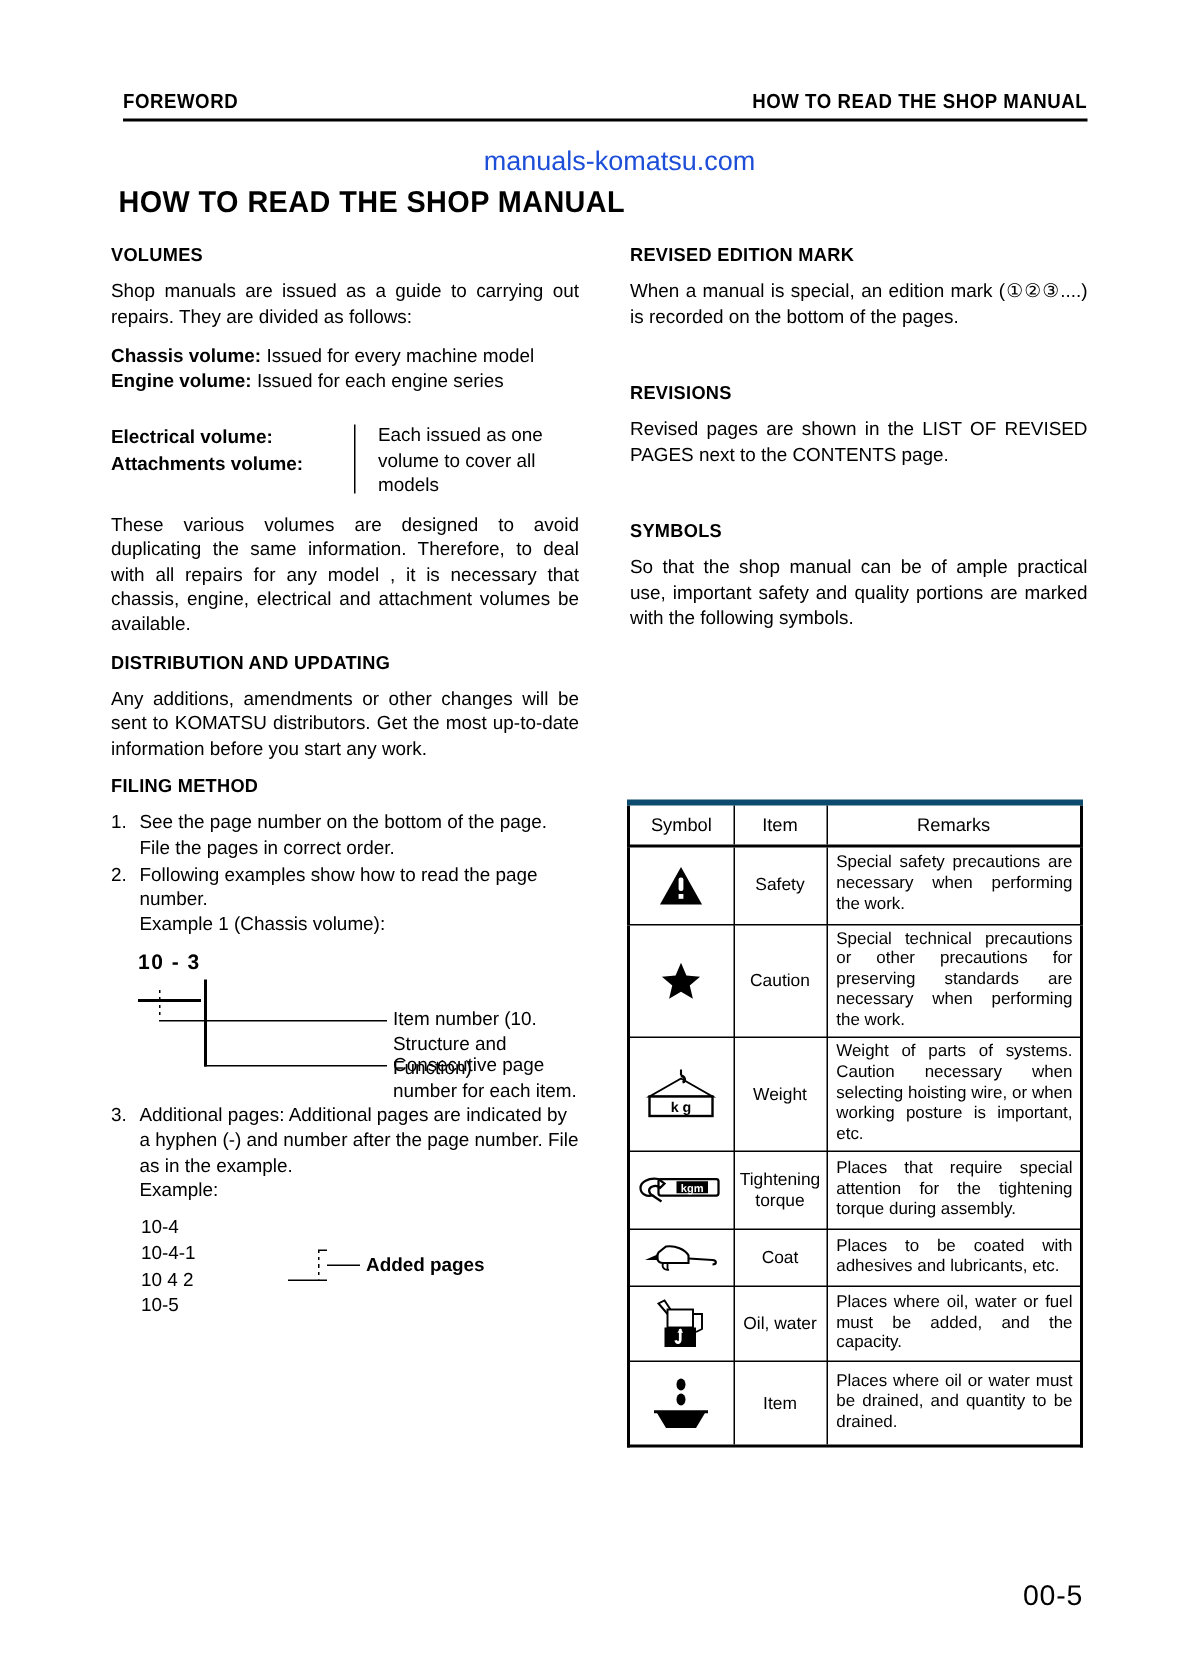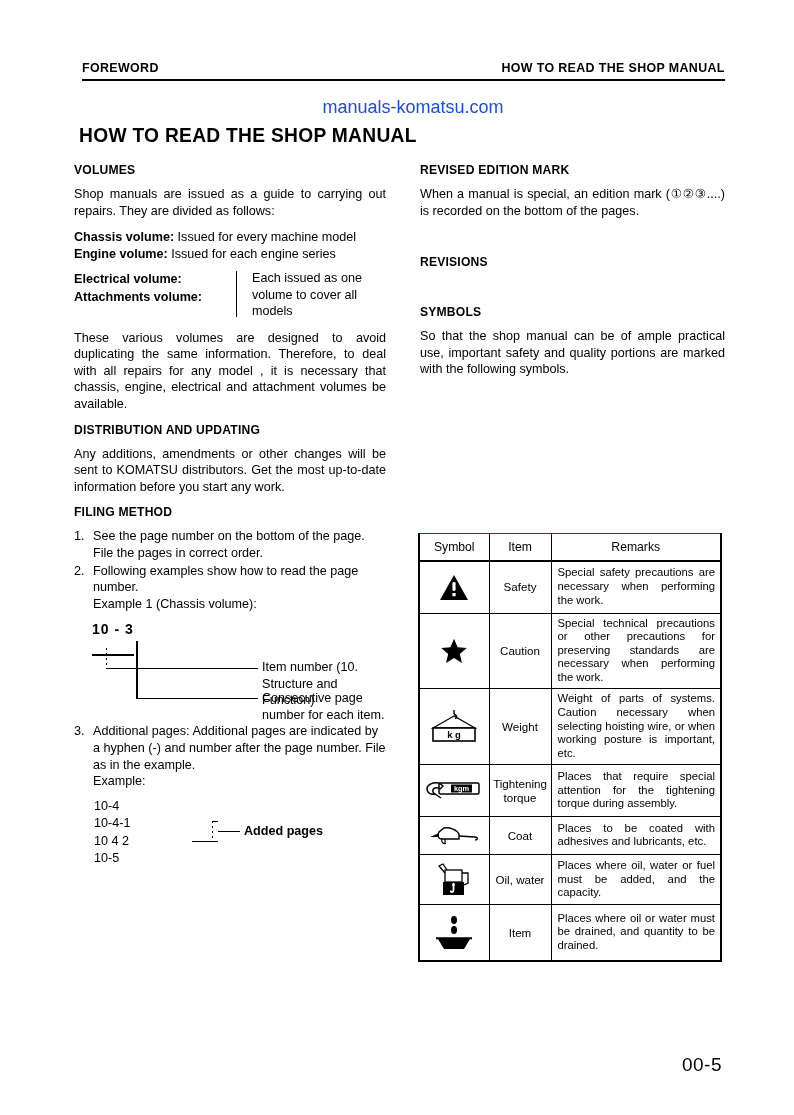--- a/index.html
+++ b/index.html
@@ -109,21 +109,21 @@
     text-justify: inter-word;
   }
 
   .vol-line {
     font-size: 12.6px;
     line-height: 16.6px;
     margin: 0;
   }
   .vol-line b { font-weight: bold; }
 
-  .vol-block { margin: 0 0 8px 0; }
+  .vol-block { margin: 0 0 20px 0; }
 
   
   .vol-group {
     position: relative;
     display: flex;
     margin: 8px 0 10px 0;
   }
   .vol-group-labels {
     width: 158px;
     font-size: 12.6px;
@@ -305,21 +305,21 @@
   .symtable col.c1 { width: 70px; }
   .symtable col.c2 { width: 62px; }
   .symtable col.c3 { width: 170px; }
 
   .symtable th, .symtable td {
     border: 1px solid #000;
     vertical-align: middle;
     padding: 0;
   }
   .symtable thead th {
-    border-top: 1px solid #0c4a6e;
+    border-top: 4px solid #0c4a6e;
     border-bottom: 2px solid #000;
     font-weight: normal;
     font-size: 12.2px;
     height: 26px;
     text-align: center;
   }
   .symtable thead th.th-sym { border-left: 2px solid #000; }
   .symtable thead th.th-rem { border-right: 2px solid #000; }
 
   .symtable tbody td { border-top: 1px solid #000; }
@@ -444,20 +444,21 @@
     </div>
 
   </div>
 
   <div class="col-right">
 
     <h3 class="sec">REVISED EDITION MARK</h3>
     <p class="body"><span>When a manual is special, an edition mark (</span><span>①②③</span><span>....) is recorded on the bottom of the pages.</span></p>
 
     <h3 class="sec" style="margin-top:36px">REVISIONS</h3>
+    <p class="body">Revised pages are shown in the LIST OF REVISED PAGES next to the CONTENTS page.</p>
 
     <h3 class="sec" style="margin-top:36px">SYMBOLS</h3>
     <p class="body">So that the shop manual can be of ample practical use, important safety and quality portions are marked with the following symbols.</p>
 
   </div>
 
   <table class="symtable">
     <colgroup>
         <col class="c1">
         <col class="c2">

